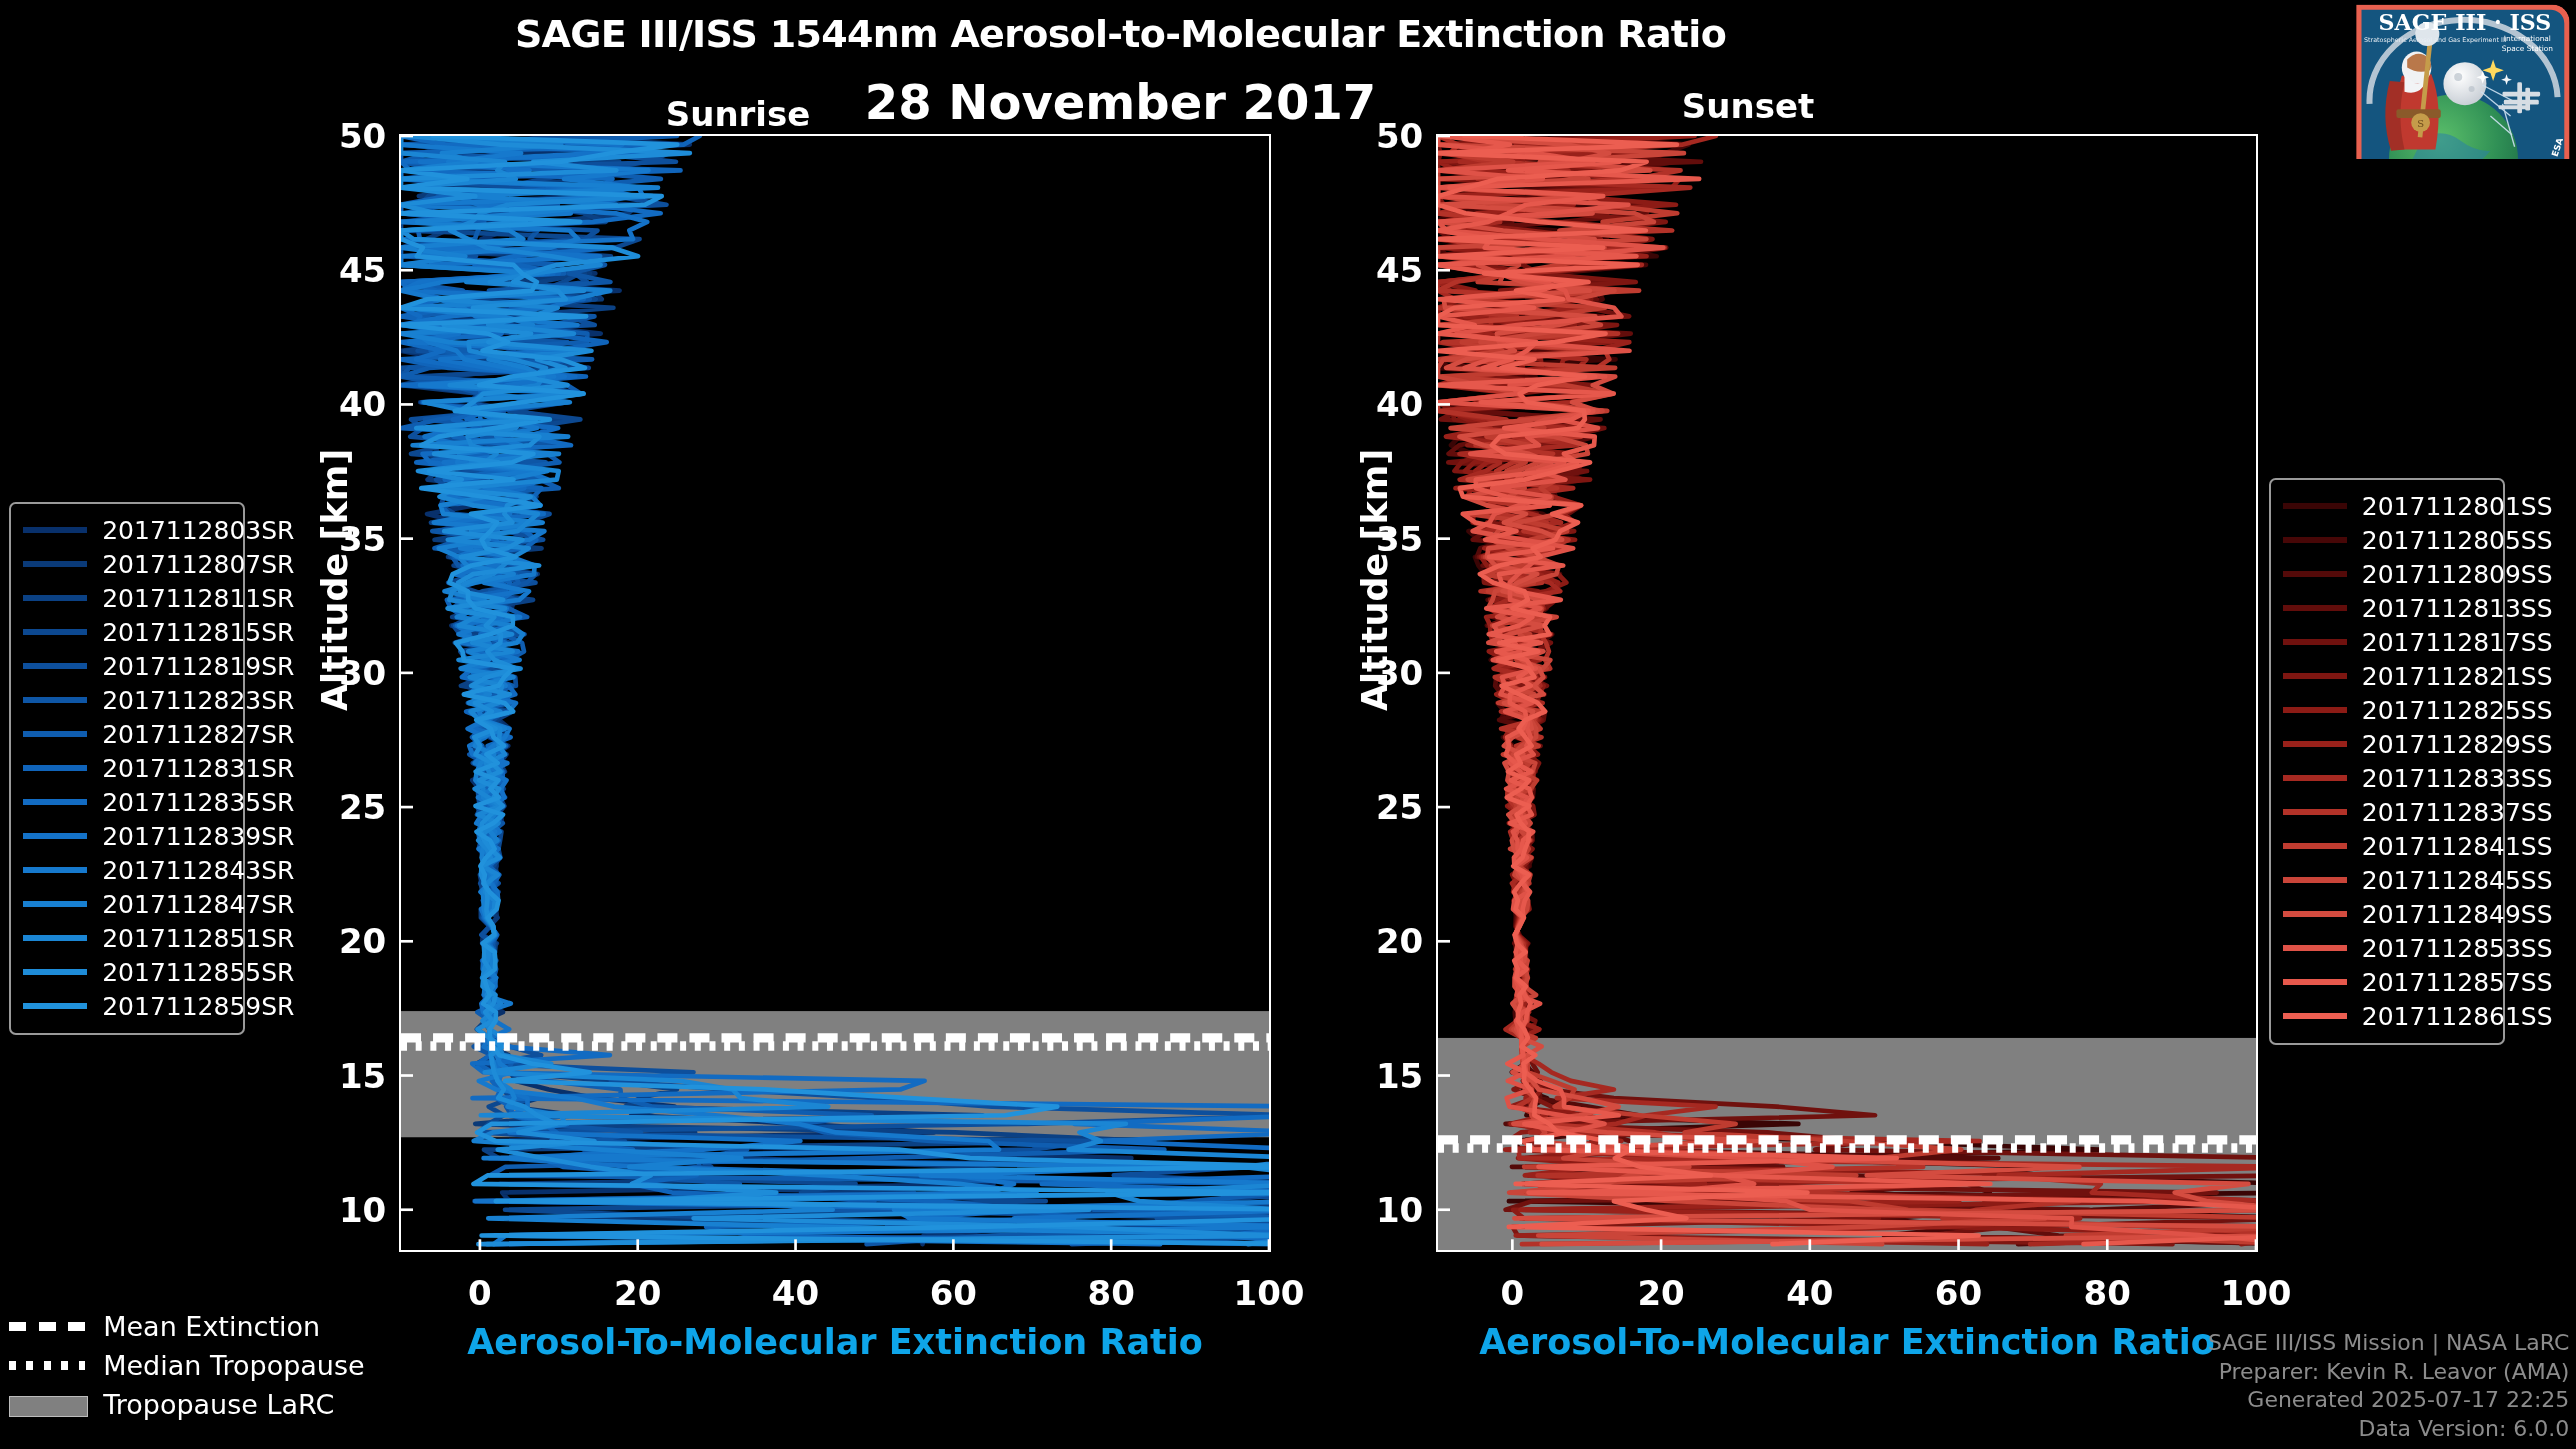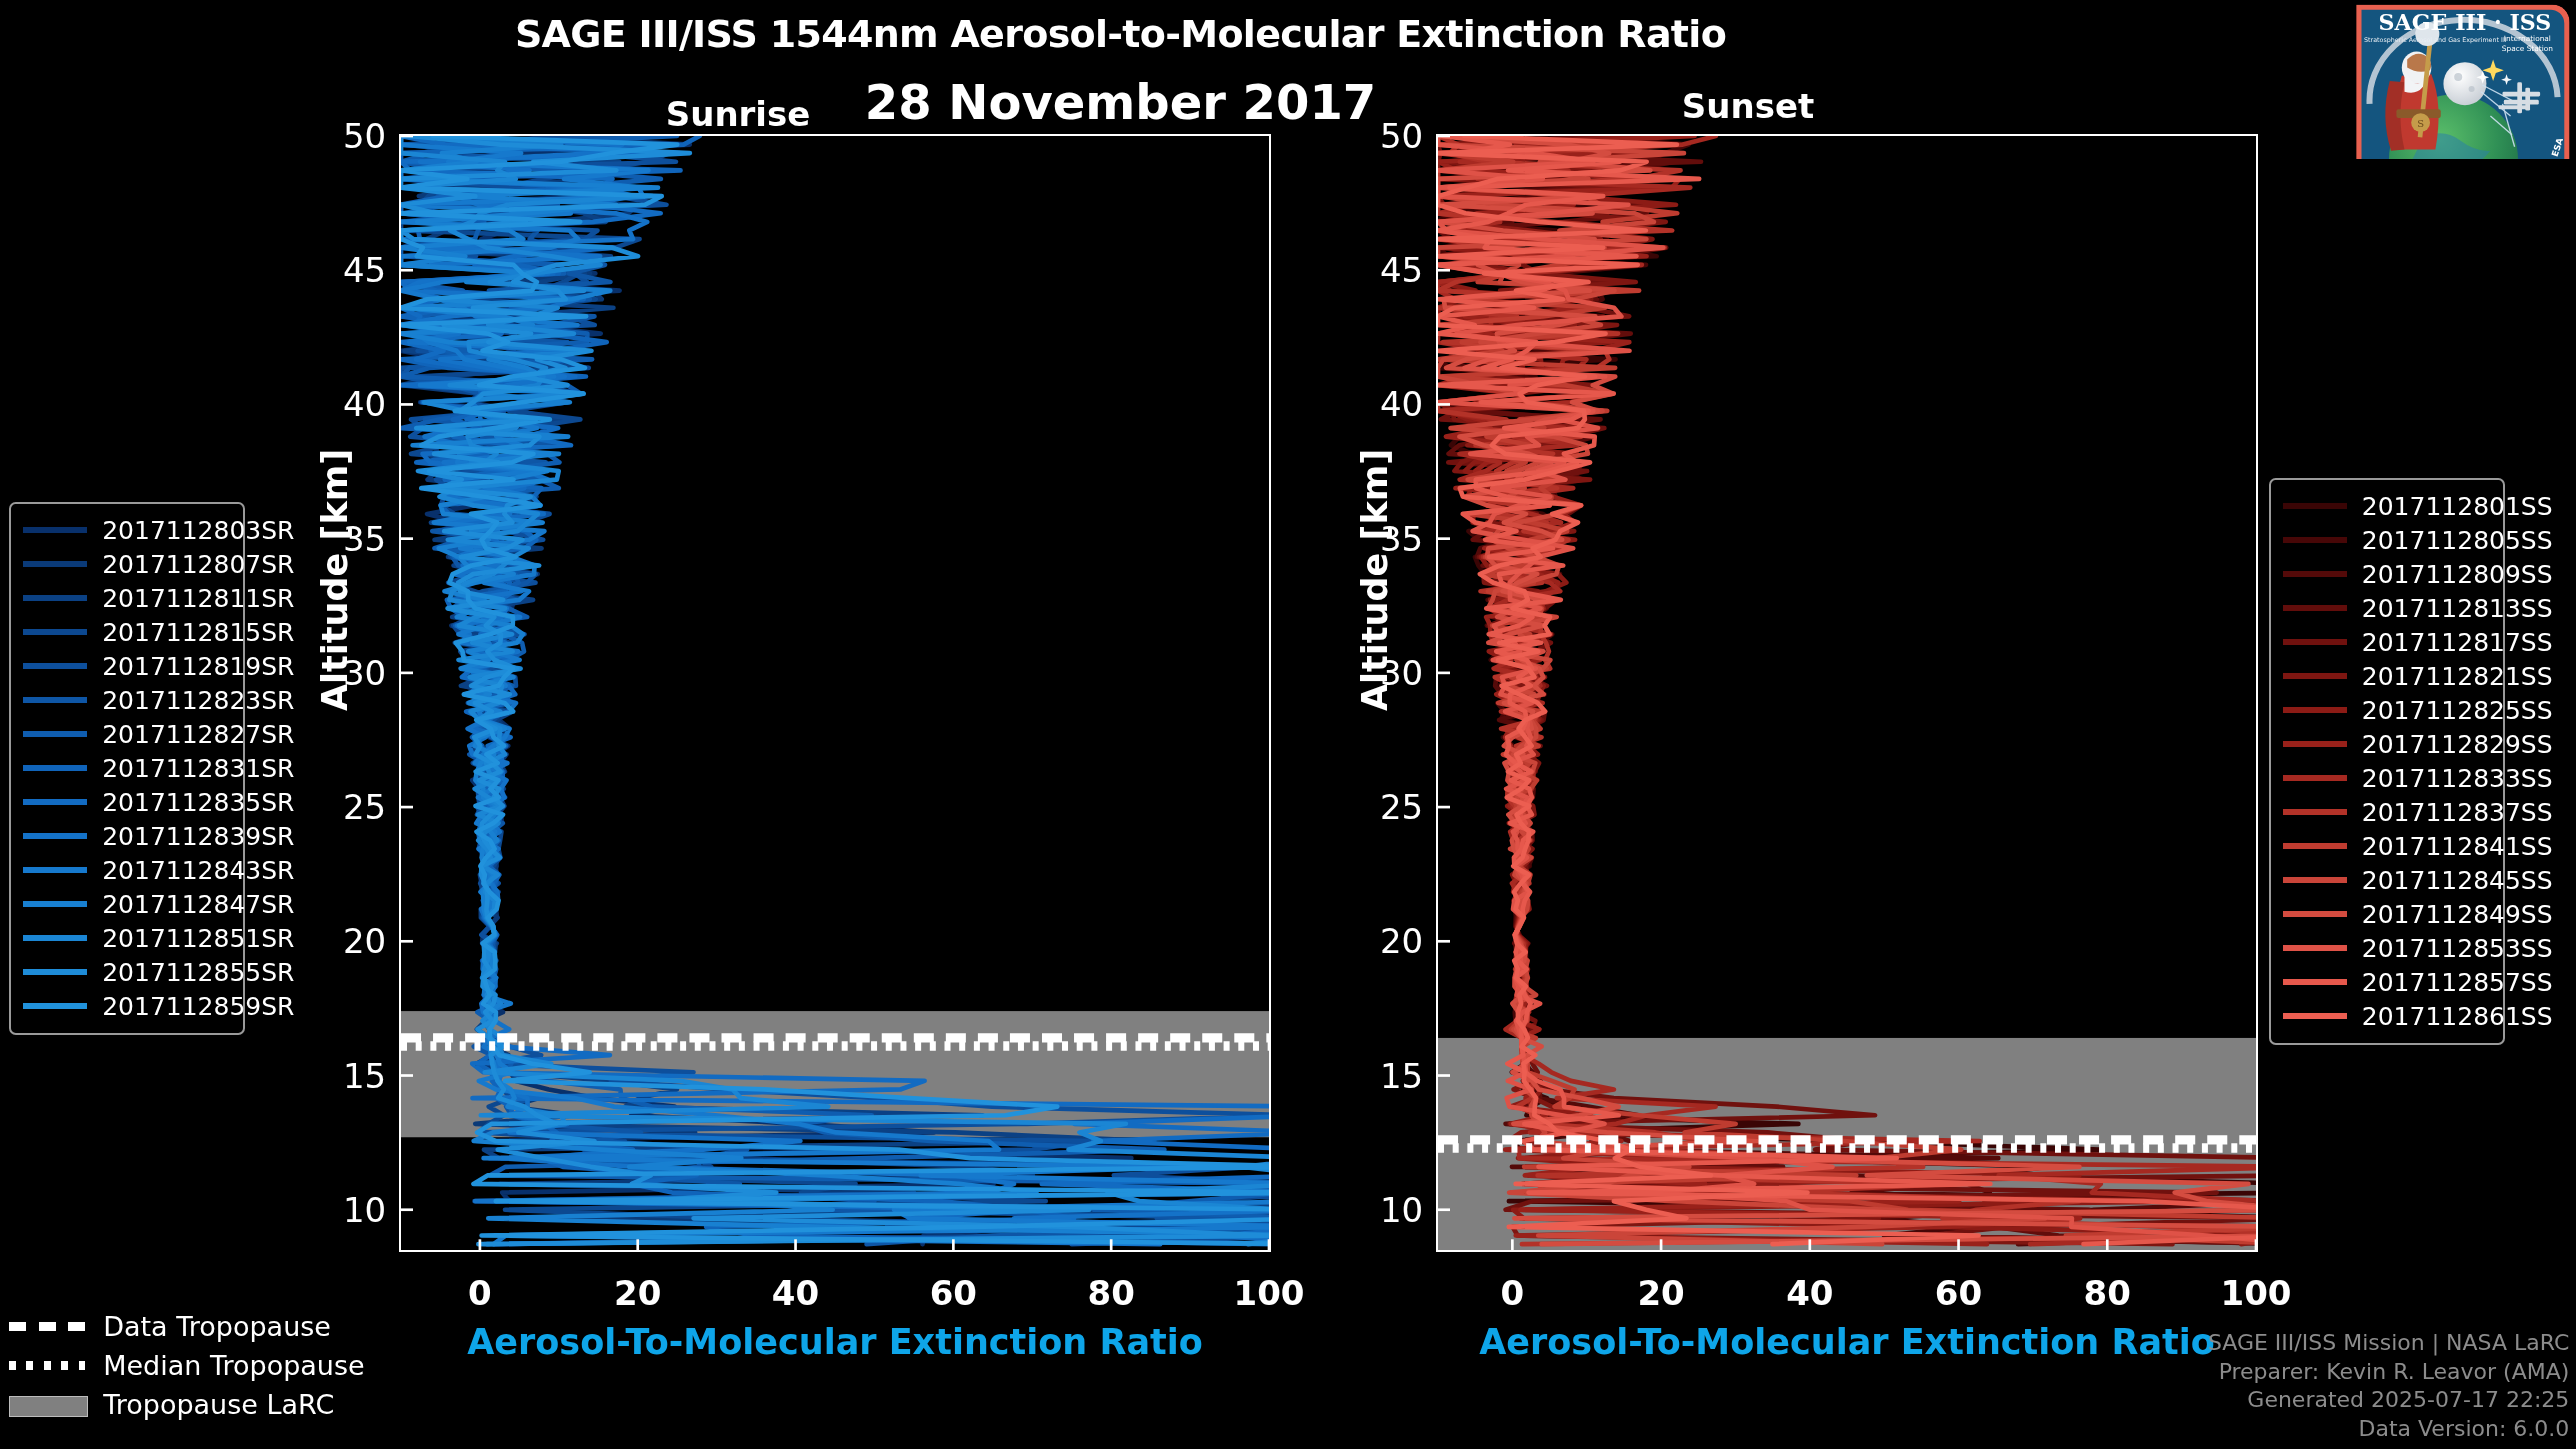--- a/index.html
+++ b/index.html
@@ -17,21 +17,21 @@
   #caption-sunset{left:1614px;top:86px;width:268px;}
 
   
   .plot-frame{border:2.7px solid #fff;background:#000;box-sizing:border-box;}
   #plot-left{left:399px;top:134px;width:872px;height:1118px;}
   #plot-right{left:1436px;top:134px;width:822px;height:1118px;}
   .plot-svg{position:absolute;left:0;top:0;width:100%;height:100%;display:block;}
 
   
   .ytick{position:absolute;right:100%;margin-right:14.8px;transform:translateY(-50%);
-    font-size:34px;font-weight:normal;color:#fff;white-space:nowrap;text-align:center;}
+    font-size:34px;font-weight:bold;color:#fff;white-space:nowrap;text-align:center;}
   .xtick{position:absolute;top:100%;margin-top:23px;transform:translateX(-50%);
     font-size:34px;font-weight:bold;color:#fff;white-space:nowrap;}
   .xtitle{position:absolute;top:100%;margin-top:72px;width:100%;text-align:center;
     font-size:35px;font-weight:bold;color:#0ea5e9;white-space:nowrap;}
   .ytitle{position:absolute;font-size:35px;font-weight:bold;color:#fff;
     white-space:nowrap;transform-origin:0 0;transform:rotate(-90deg);}
   #ytitle-left{left:315px;top:711px;}
   #ytitle-right{left:1355px;top:711px;}
 
   
@@ -306,21 +306,21 @@
       <span class="legend-swatch" style="background: rgb(236, 94, 81);"></span>
       <span class="legend-text">2017112861SS</span>
     </div>
   </div>
 
 <div class="abs" id="tropo-legend">
     <div class="tropo-row">
       <span class="tropo-key">
         <span class="key-dashed" style="display: block;"></span>
       </span>
-      <span class="tropo-label">Data Tropopause</span>
+      <span class="tropo-label">Mean Extinction</span>
     </div>
     <div class="tropo-row">
       <span class="tropo-key">
         <span class="key-dotted" style="display: block;"></span>
       </span>
       <span class="tropo-label">Median Tropopause</span>
     </div>
     <div class="tropo-row">
       <span class="tropo-key">
         <span class="key-band" style="display: block;"></span>

